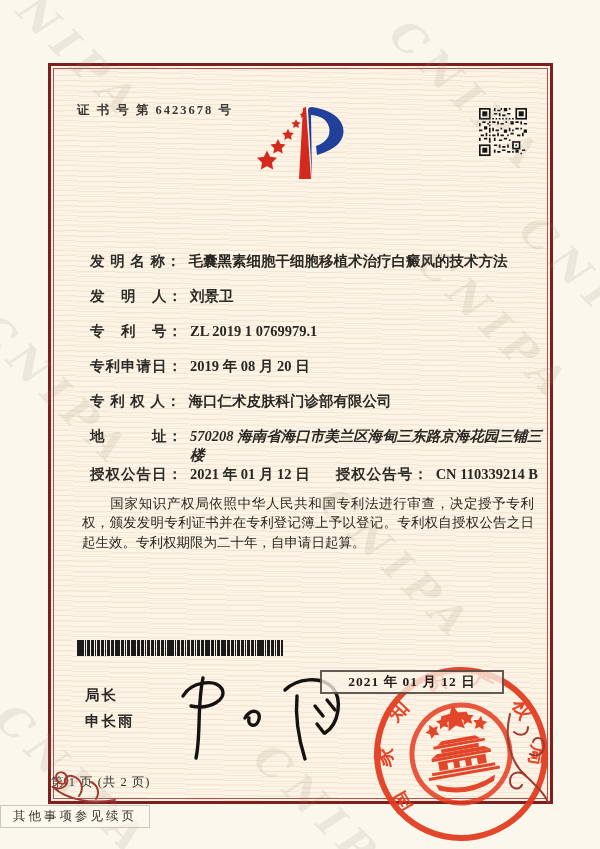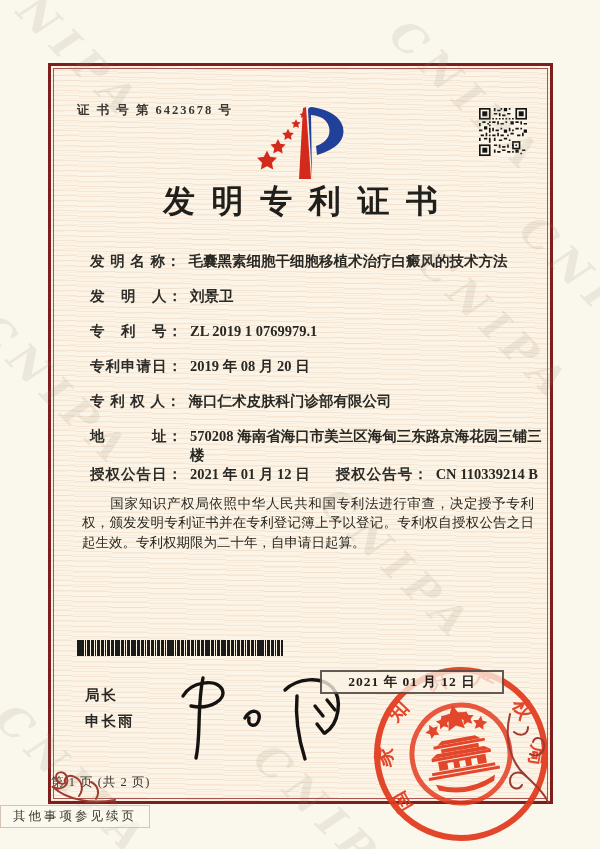--- a/index.html
+++ b/index.html
@@ -41,21 +41,21 @@
   }
   
   .fields{position:absolute;left:31px;top:186px;width:445px;font-size:14.5px;font-weight:600;}
   .frow{position:absolute;left:8px;white-space:nowrap;}
   .r1{top:0;} .r2{top:35px;} .r3{top:70px;} .r4{top:105px;} .r5{top:140px;} .r6{top:175px;}
   .r7{top:213px;}
   .flabel{letter-spacing:1px;color:#2E2C28;}
   .fvalue{margin-left:7px;color:#2A2823;}
   .fvalue-wrap{
     display:inline-block;vertical-align:top;white-space:normal;
-    width:356px;line-height:18.5px;margin-left:7px;color:#2A2823;
+    width:356px;line-height:18.5px;margin-left:7px;color:#2A2823;font-style:italic;
   }
   .pair2{margin-left:26px;}
   
   .legal{
     position:absolute;left:31px;top:428px;width:452px;
     font-size:13.5px;line-height:19.4px;
     color:#28261F;text-align:justify;
   }
   .legal p{margin:0;text-indent:2.1em;}
   
@@ -142,21 +142,20 @@
         <path d="M2 2h3v3H2z"></path>
           <path d="M24 2h3v3h-3z"></path>
           <path d="M2 24h3v3H2z"></path>
         <path d="M20 20h5v5h-5z"></path>
       </g>
       <path fill="#FCF5E7" d="M21 21h3v3h-3z"></path>
       <path fill="#141414" d="M22 22h1v1h-1z"></path>
       <path fill="#141414" d="M8 6h1v1h-1zM10 6h1v1h-1zM12 6h1v1h-1zM14 6h1v1h-1zM16 6h1v1h-1zM18 6h1v1h-1zM20 6h1v1h-1zM6 8h1v1H6zM6 10h1v1H6zM6 12h1v1H6zM6 14h1v1H6zM6 16h1v1H6zM6 18h1v1H6zM6 20h1v1H6zM9 0h1v2H9zM11 1h2v1h-2zM13 0h1v1h-1zM15 0h2v2h-2zM18 0h1v1h-1zM9 3h2v1H9zM12 3h1v2h-1zM14 4h2v1h-2zM17 3h2v1h-2zM8 8h2v1H8zM11 8h1v2h-1zM13 9h2v1h-2zM16 8h1v1h-1zM19 8h2v2h-2zM22 8h2v1h-2zM25 8h1v2h-1zM27 9h2v1h-2zM0 9h1v2H0zM2 8h2v1H2zM5 9h1v1H5zM3 11h2v2H3zM0 13h2v1H0zM6 12h1v2H6zM8 12h1v2H8zM10 13h2v1h-2zM13 12h1v1h-1zM15 13h2v2h-2zM18 12h1v2h-1zM20 13h1v1h-1zM22 12h2v1h-2zM25 12h1v1h-1zM27 13h2v2h-2zM1 16h2v1H1zM4 15h1v2H4zM8 16h2v1H8zM11 15h1v2h-1zM13 16h2v1h-2zM17 16h1v1h-1zM19 15h2v1h-2zM23 16h2v1h-2zM26 15h1v2h-1zM0 18h1v2H0zM3 18h2v1H3zM6 19h1v1H6zM9 18h1v2H9zM12 19h2v1h-2zM15 18h2v1h-2zM18 19h1v1h-1zM9 22h2v1H9zM12 22h1v2h-1zM14 23h2v1h-2zM17 22h1v2h-1zM20 22h1v1h-1zM9 25h1v2H9zM11 26h2v1h-2zM14 25h2v1h-2zM17 26h2v1h-2zM20 26h1v1h-1zM22 25h2v2h-2zM26 25h2v1h-2zM25 27h1v1h-1z"></path>
     </svg>
 
-    <div class="title">发明专利证书</div>
 
     <div class="fields">
       <div class="frow r1">
         <span class="flabel">发 明 名 称：</span><span class="fvalue">毛囊黑素细胞干细胞移植术治疗白癜风的技术方法</span>
       </div>
       <div class="frow r2">
         <span class="flabel">发　明　人：</span><span class="fvalue">刘景卫</span>
       </div>
       <div class="frow r3">
         <span class="flabel">专　利　号：</span><span class="fvalue">ZL 2019 1 0769979.1</span>

